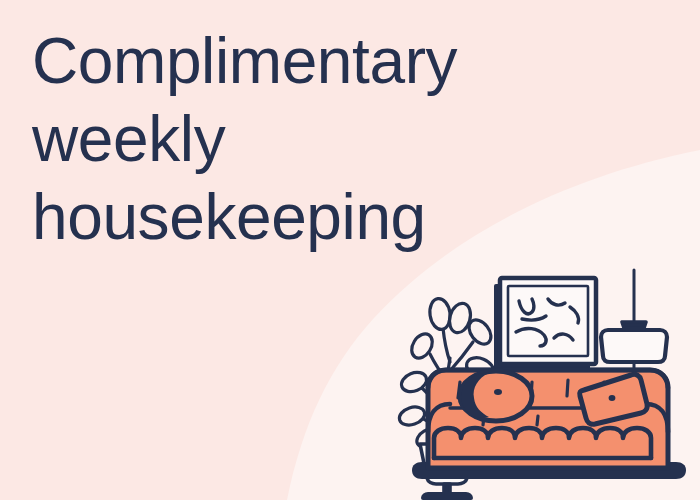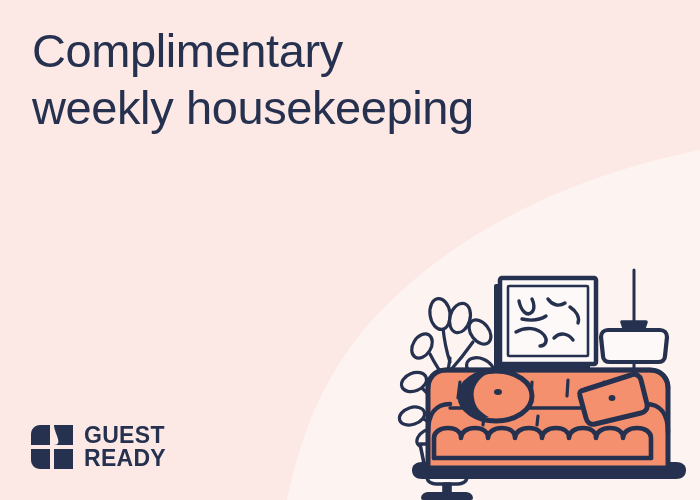--- a/index.html
+++ b/index.html
@@ -31,21 +31,21 @@
   .copy {
     position: absolute;
     left: 32px;
     top: 22px;
     width: 560px;
   }
   .headline {
     margin: 0;
     color: #25314f;
     font-family: "Liberation Sans", sans-serif;
-    font-size: 47px;
+    font-size: 64px;
     font-weight: 300;
     line-height: 1.22;
     letter-spacing: -0.4px;
     white-space: pre-line;
   }
   .subcopy {
     margin: 18px 0 0 0;
     color: #25314f;
     font-family: "Liberation Sans", sans-serif;
     font-size: 23px;
@@ -231,30 +231,14 @@
           <path fill="#f4906e" stroke-width="5" d="M196,128 L243,113 C248,111 252,114 253,118 L259,142
                    C260,147 257,150 253,151 L207,162 C202,163 199,160 198,156 L192,134
                    C191,130 192,129 196,128 Z"></path>
           <ellipse cx="224" cy="136" rx="3.4" ry="3" fill="#25314f" stroke="none"></ellipse>
         </g>
 
       </g>
     </g>
   </svg>
 
-  <div class="logo">
-    <svg class="logo-mark" viewBox="0 0 42 44" aria-hidden="true">
-
-      <path fill="#25314f" d="M9,0 L19,0 L19,20 L0,20 L0,9 C0,4 4,0 9,0 Z"></path>
-
-      <path fill="#25314f" d="M23,0 L42,0 L42,20 L23,20 C23,20 23,20 23,20 C33,20 23,8 23,0 Z"></path>
-
-      <path fill="#25314f" d="M0,24 L19,24 L19,44 L9,44 C4,44 0,40 0,35 Z"></path>
-
-      <rect fill="#25314f" x="23" y="24" width="19" height="20"></rect>
-    </svg>
-    <span class="logo-words">
-      <span>GUEST</span>
-      <span>READY</span>
-    </span>
-  </div>
 
 </div>
 
 </body></html>

